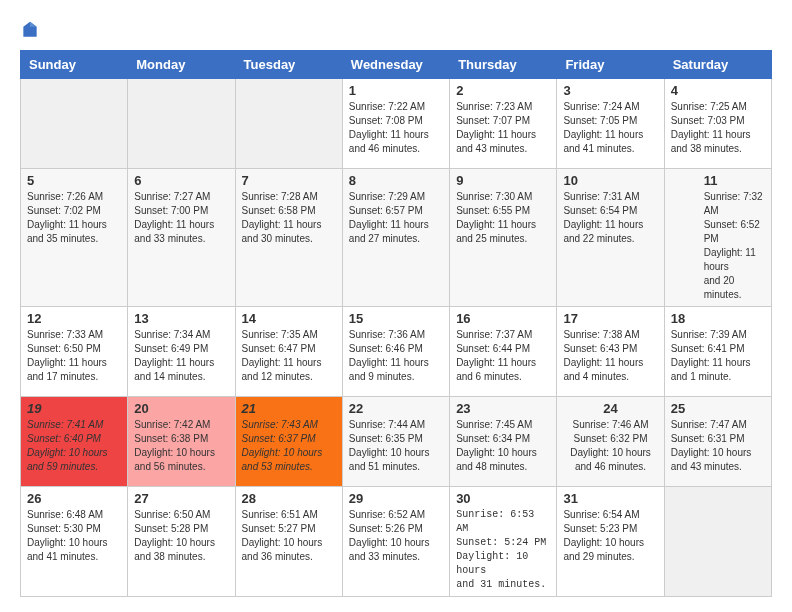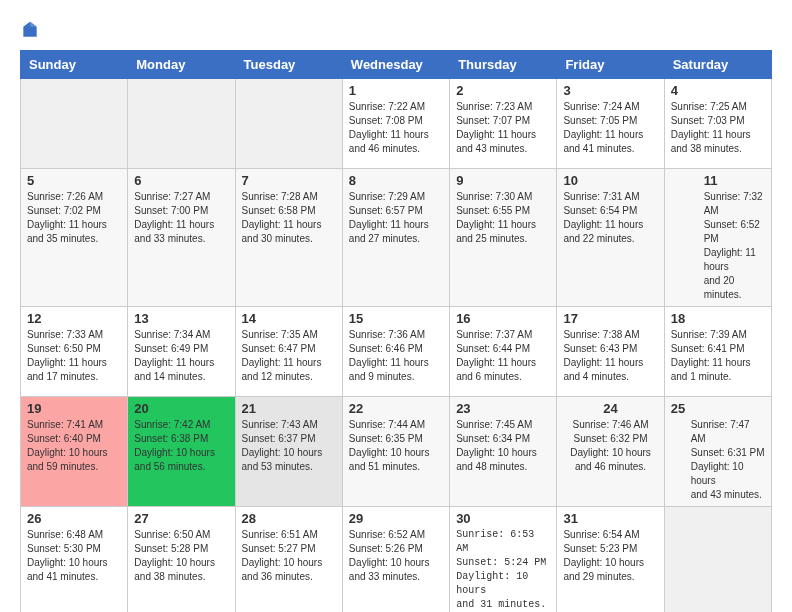--- a/index.html
+++ b/index.html
@@ -233,35 +233,35 @@
         </td>
         <td>
           <span class="day-number">18</span>
           <div class="day-info" style="white-space: pre-line;">Sunrise: 7:39 AM
 Sunset: 6:41 PM
 Daylight: 11 hours
 and 1 minute.</div>
         </td>
       </tr>
       <tr>
-        <td style="background: #fca5a5;">
+        <td style="background: #ef4444; font-style: italic;">
           <span class="day-number">19</span>
           <div class="day-info" style="white-space: pre-line;">Sunrise: 7:41 AM
 Sunset: 6:40 PM
 Daylight: 10 hours
 and 59 minutes.</div>
         </td>
-        <td style="background: #22c55e;">
+        <td style="background: #fca5a5;">
           <span class="day-number">20</span>
           <div class="day-info" style="white-space: pre-line;">Sunrise: 7:42 AM
 Sunset: 6:38 PM
 Daylight: 10 hours
 and 56 minutes.</div>
         </td>
-        <td style="background: #e5e5e5;">
+        <td style="background: #f97316; font-style: italic;">
           <span class="day-number">21</span>
           <div class="day-info" style="white-space: pre-line;">Sunrise: 7:43 AM
 Sunset: 6:37 PM
 Daylight: 10 hours
 and 53 minutes.</div>
         </td>
         <td style="background: rgb(247, 247, 247);">
           <span class="day-number">22</span>
           <div class="day-info" style="white-space: pre-line;">Sunrise: 7:44 AM
 Sunset: 6:35 PM
@@ -277,21 +277,21 @@
         </td>
         <td style="background: rgb(247, 247, 247); text-align: center;">
           <span class="day-number">24</span>
           <div class="day-info" style="white-space: pre-line;">Sunrise: 7:46 AM
 Sunset: 6:32 PM
 Daylight: 10 hours
 and 46 minutes.</div>
         </td>
         <td style="background: rgb(247, 247, 247);">
           <span class="day-number">25</span>
-          <div class="day-info" style="white-space: pre-line; margin-left: 20px;">Sunrise: 7:47 AM
+          <div class="day-info" style="white-space: pre-line;">Sunrise: 7:47 AM
 Sunset: 6:31 PM
 Daylight: 10 hours
 and 43 minutes.</div>
         </td>
       </tr>
       <tr>
         <td>
           <span class="day-number">26</span>
           <div class="day-info" style="white-space: pre-line;">Sunrise: 6:48 AM
 Sunset: 5:30 PM

